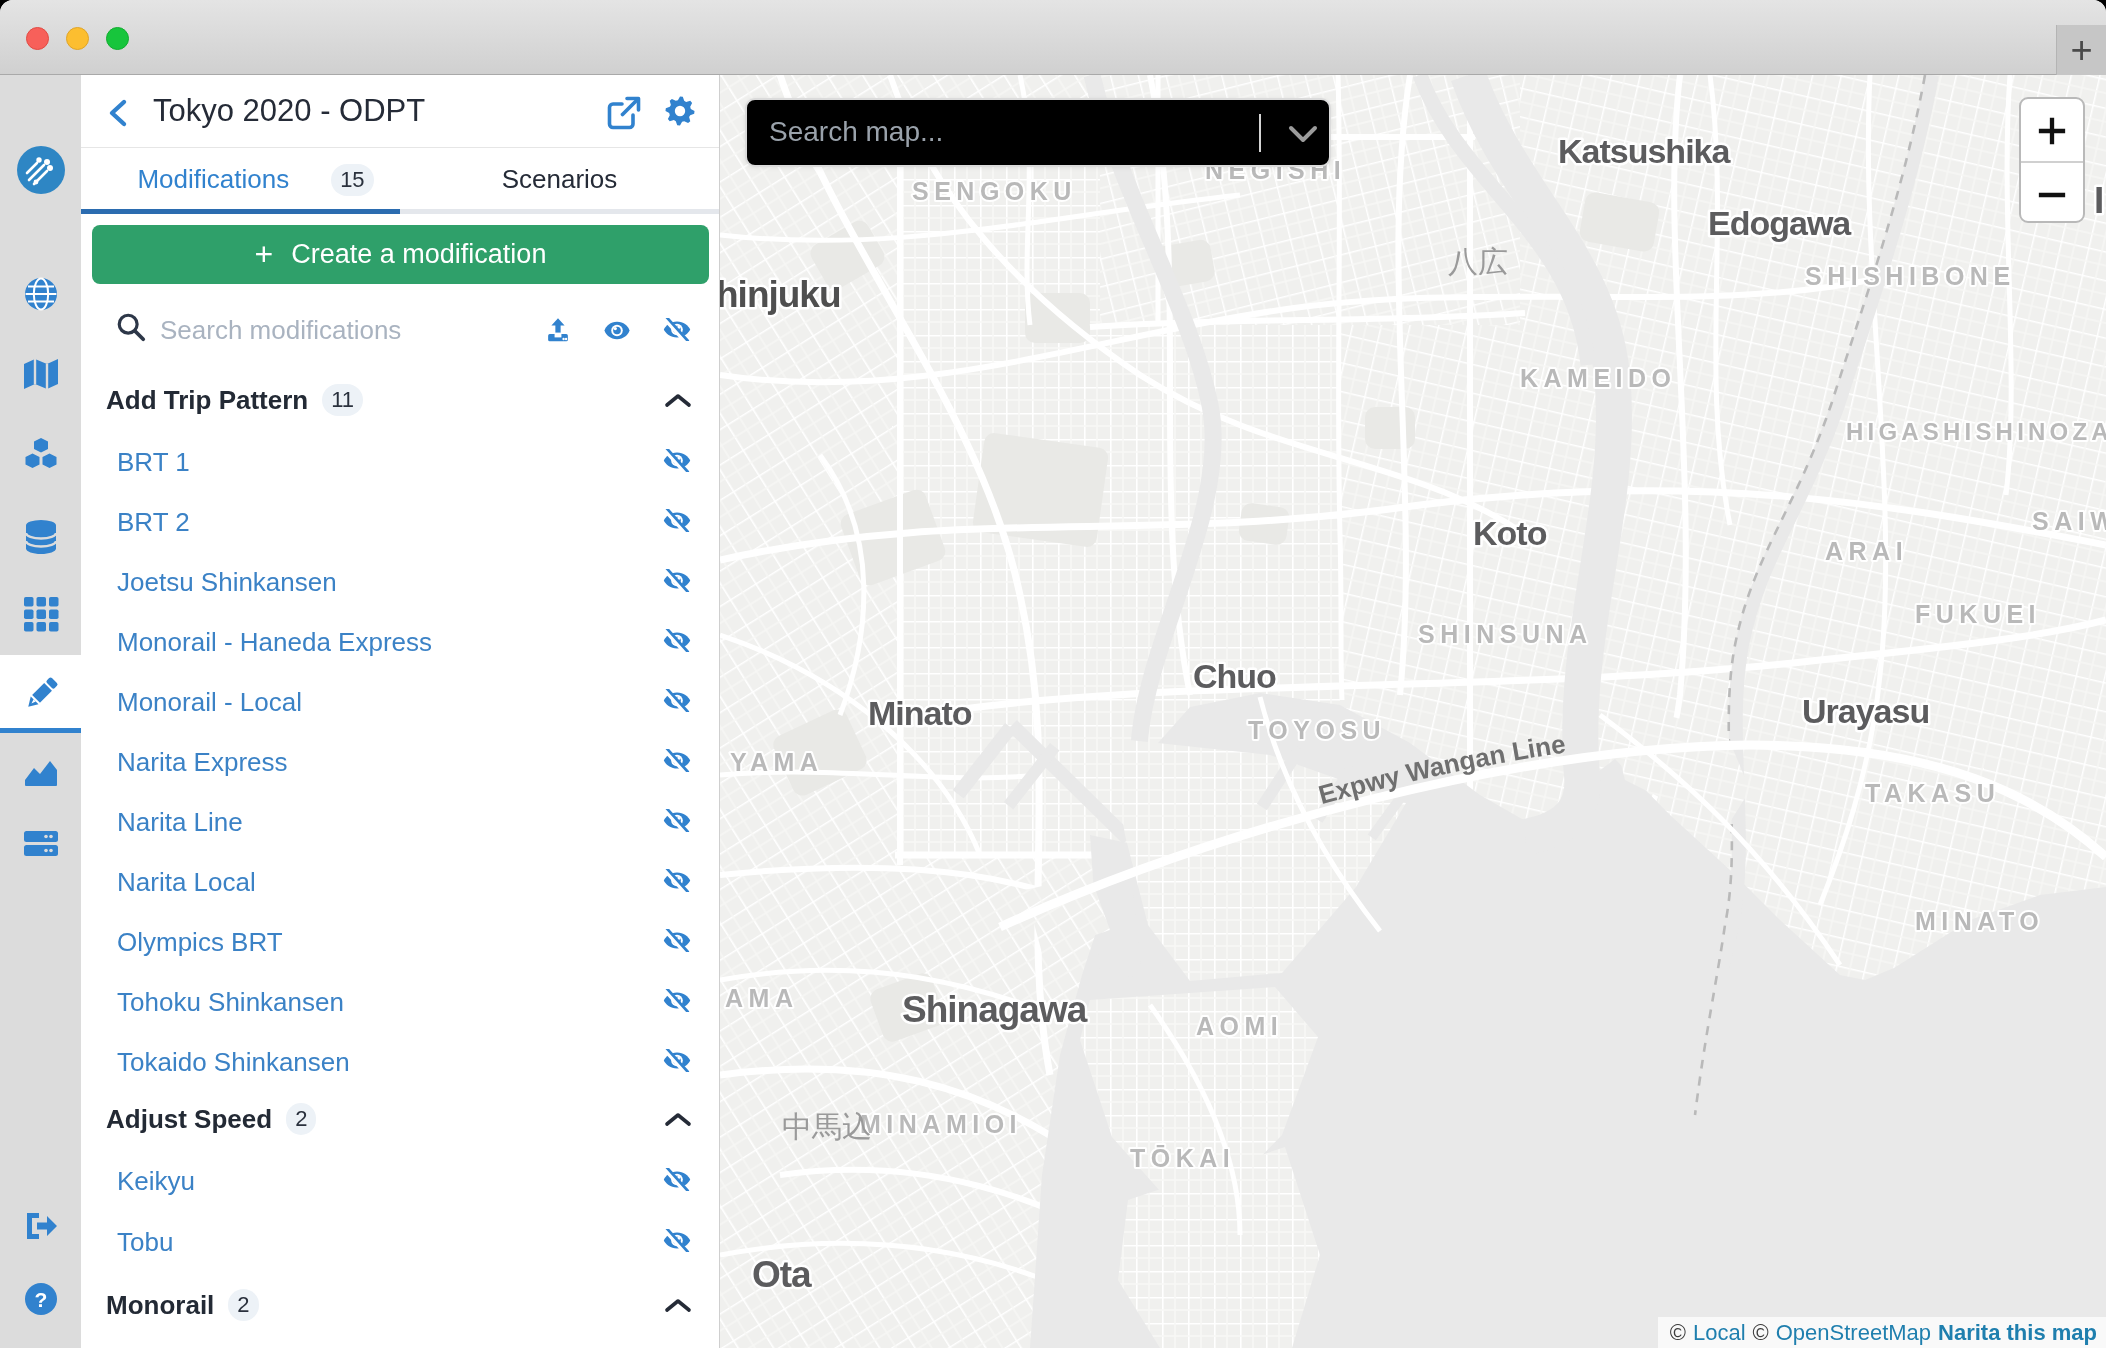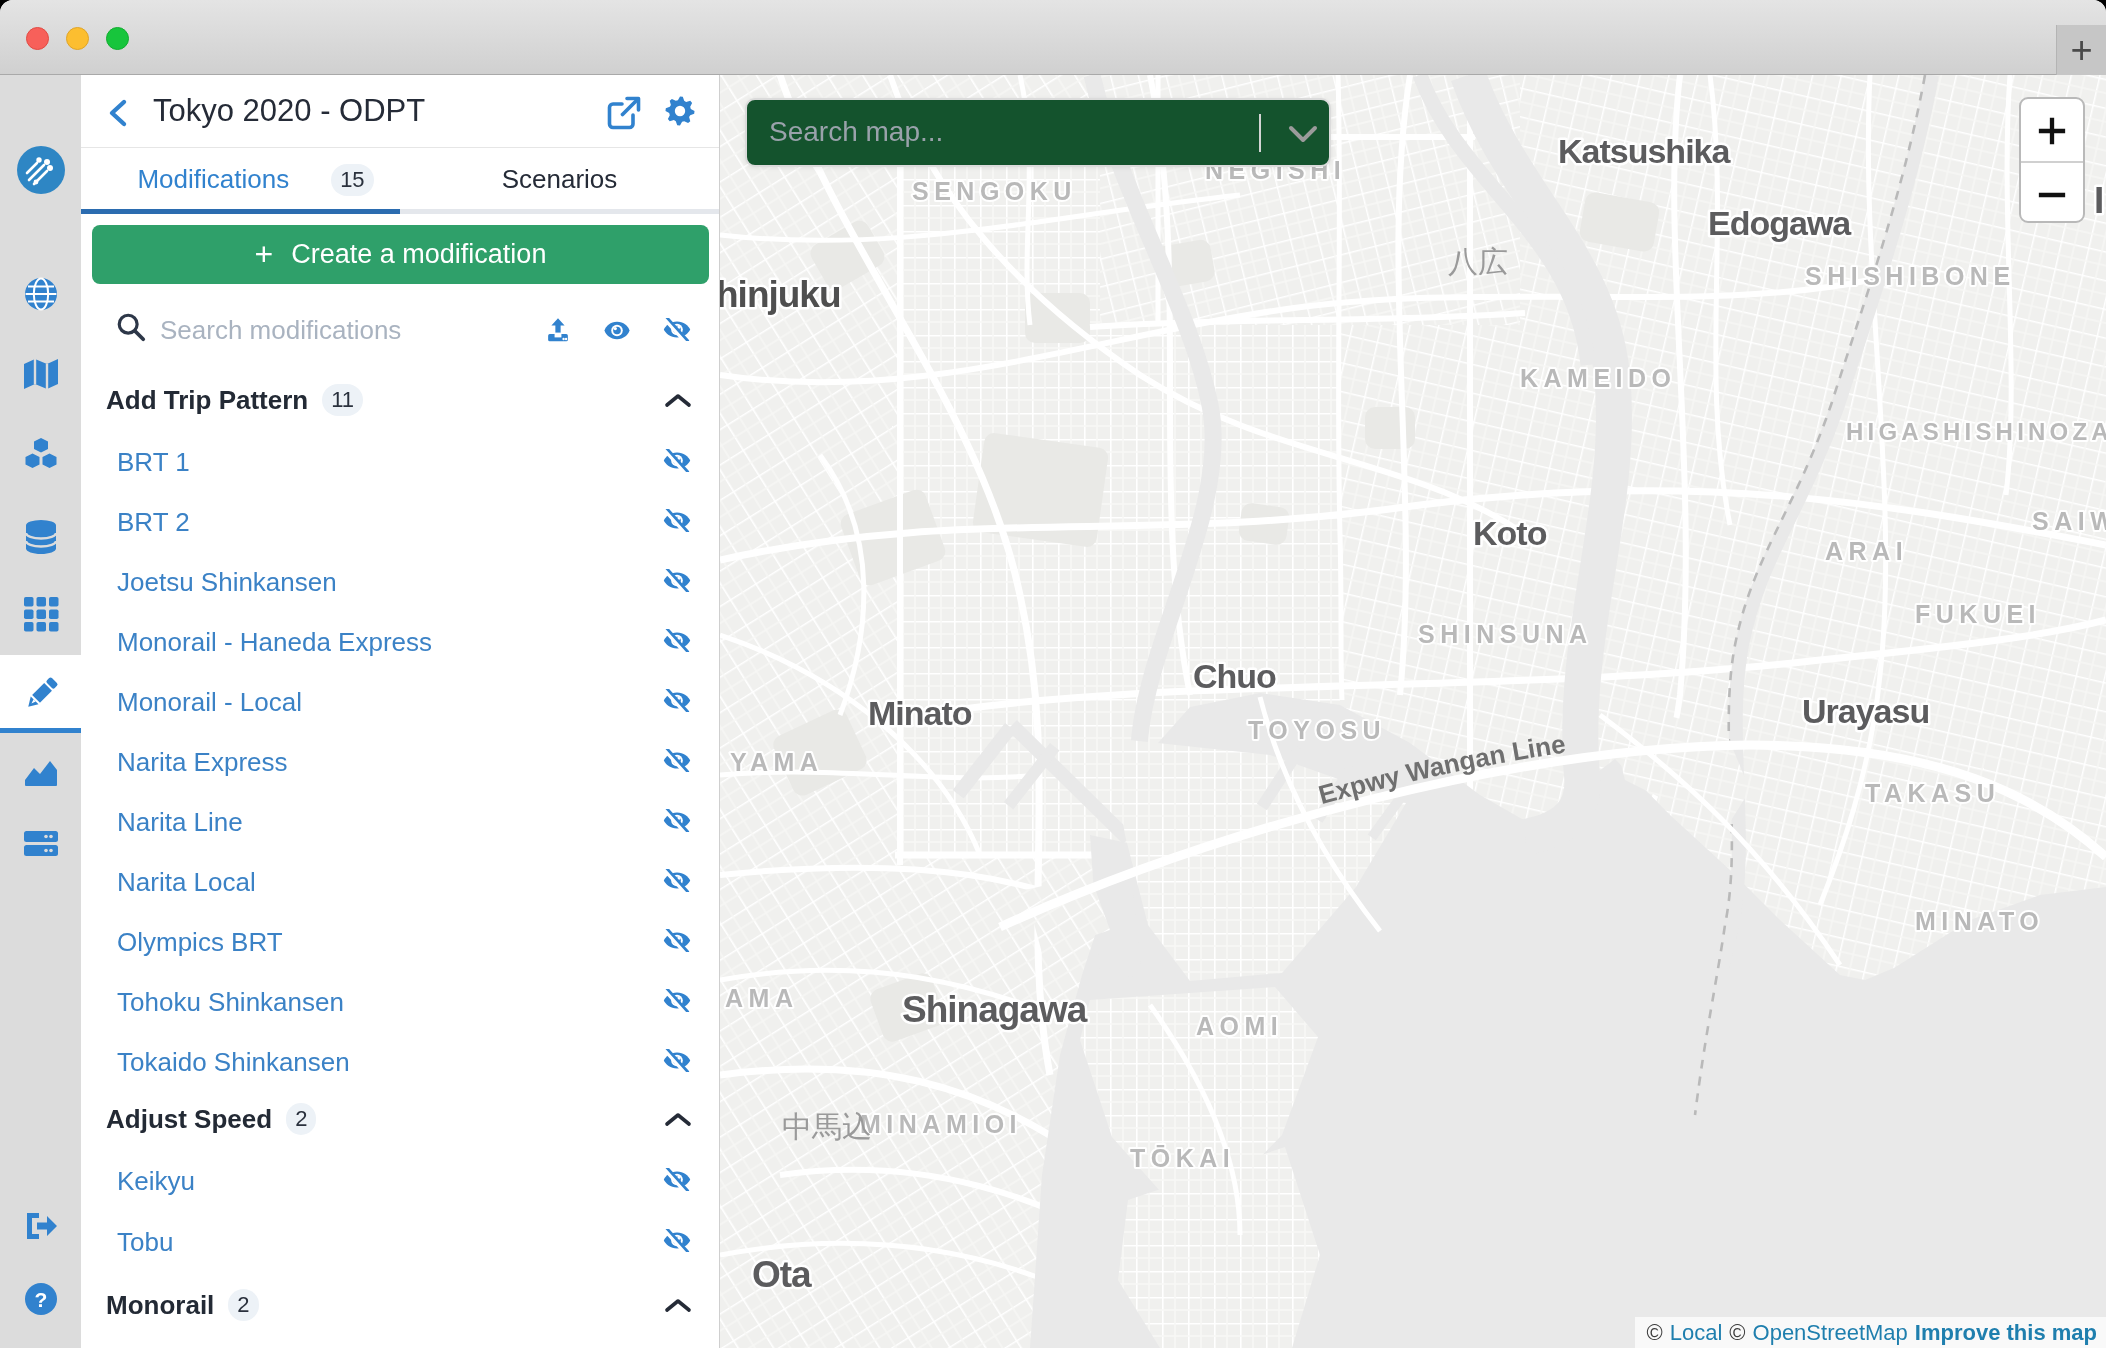--- a/index.html
+++ b/index.html
@@ -34,21 +34,21 @@
 #searchrow { position:absolute; left:23px; top:225px; width:592px; height:64px; }
 #sphold { position:absolute; left:56px; top:15px; font-size:26px; color:#a9b3c0; }
 .srchico { position:absolute; top:10px; }
 .row { position:absolute; left:0; width:100%; height:60px; }
 .rlink { position:absolute; left:36px; top:16px; font-size:26px; color:#3b82c6; }
 .reye { position:absolute; right:28px; top:18px; }
 .sect { position:absolute; left:0; width:100%; height:60px; display:flex; align-items:center; padding-left:25px; gap:14px; }
 .stitle { font-size:26px; font-weight:bold; color:#232a35; }
 .schev { position:absolute; right:26px; top:22px; }
 #map { position:absolute; left:720px; top:75px; width:1386px; height:1273px; overflow:hidden; }
-#msearch { position:absolute; left:25px; top:23px; width:586px; height:69px; background:#14532d;
+#msearch { position:absolute; left:25px; top:23px; width:586px; height:69px; background:#000000;
   border:2px solid #dbdbdb; border-radius:10px; box-shadow:0 1px 4px rgba(0,0,0,0.08); }
 #msearch span { position:absolute; left:22px; top:16px; font-size:28px; color:#9aa2ab; }
 #msdiv { position:absolute; left:512px; top:14px; width:2px; height:38px; background:#d4d4d4; }
 #zoomctl { position:absolute; right:21px; top:22px; width:66px; height:126px; background:#fff;
   border:2px solid #b9b9b9; border-radius:9px; }
 #zoomctl .zdiv { position:absolute; left:0; top:62px; width:100%; height:2px; background:#d0d0d0; }
 .zs { position:absolute; left:0; width:100%; text-align:center; color:#111; font-size:44px; font-weight:bold; }
 #attrib { position:absolute; right:0; bottom:0; height:31px; background:rgba(255,255,255,0.72);
   font-size:22px; color:#3c3c3c; padding:0 9px 0 12px; display:flex; align-items:center; gap:7px; white-space:nowrap; }
 #attrib .lnk { color:#1f7fae; }
@@ -194,21 +194,21 @@
         </svg>
       <svg class="zs" style="top:78px" width="66" height="36" viewBox="0 0 66 36">
           <path d="M19 18 H47" stroke="#111" stroke-width="4.6"></path>
         </svg>
     </div>
     <div id="attrib">
         <span>©︎</span>
         <span class="lnk">Local</span>
         <span>©︎</span>
         <span class="lnk">OpenStreetMap</span>
-        <b>Improve this map</b>
+        <b>Narita this map</b>
       </div>
   </div>
   <div id="sidebar">
       <div id="sbactive"></div>
 <svg class="sbi" style="left:16.5px;top:71.0px" width="48" height="48" viewBox="0 0 48 48">
         <circle cx="24" cy="24" r="24" fill="#2e86c4"></circle>
 <g stroke="#fff" stroke-width="2.6" stroke-linecap="round" fill="none">
 <path d="M12 34 L27 19"></path>
           <path d="M17 38 L30 25"></path>
           <path d="M10 27 L20 17"></path>

